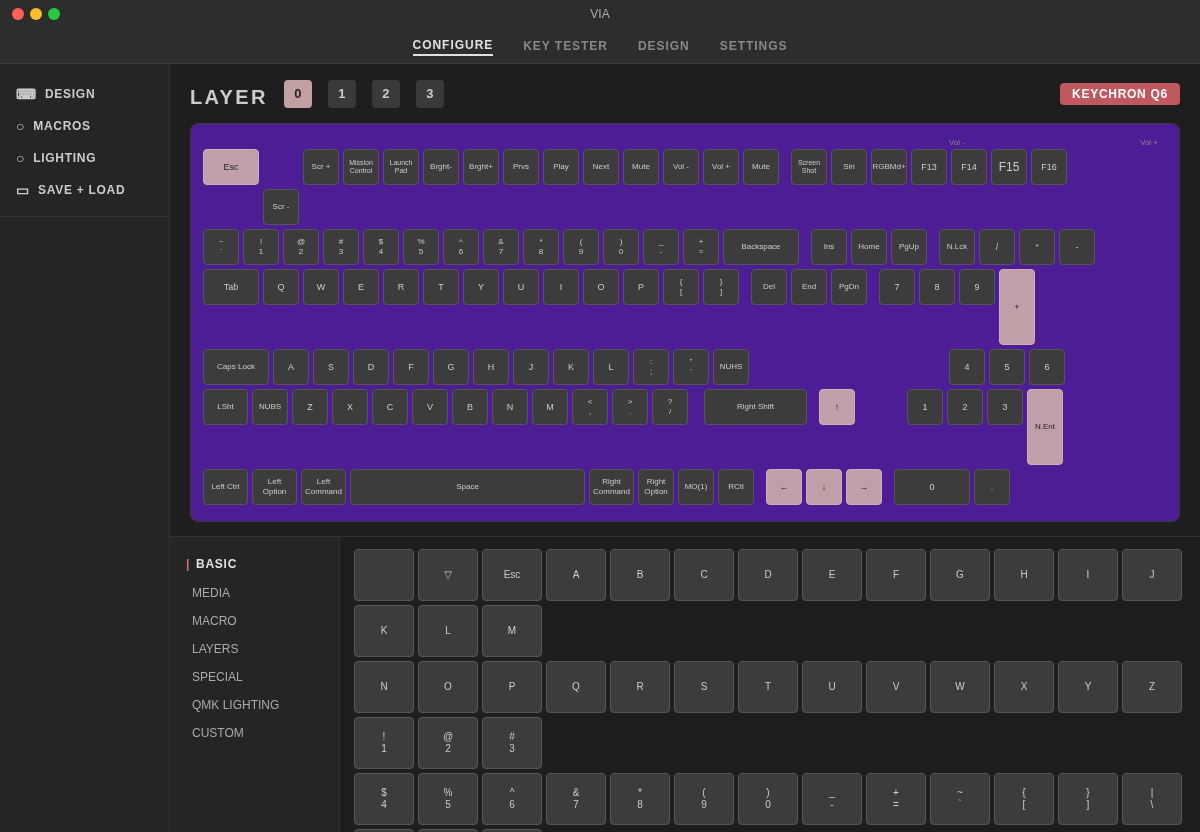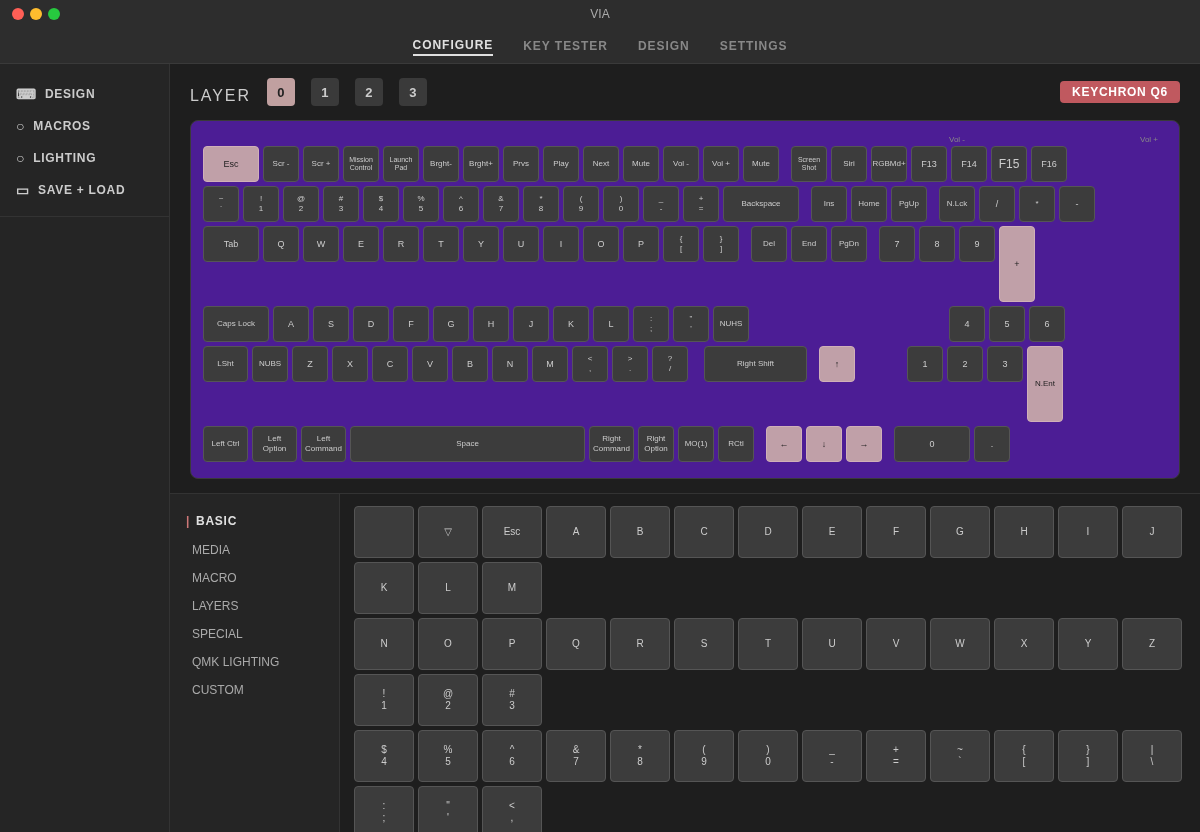--- a/index.html
+++ b/index.html
@@ -135,22 +135,22 @@
       padding: 14px 20px;
       flex-shrink: 0;
     }
     .layer-row {
       display: flex;
       align-items: center;
       gap: 16px;
       margin-bottom: 14px;
     }
     .layer-label {
-      font-size: 16px;
-      font-weight: 400;
+      font-size: 20px;
+      font-weight: 700;
       letter-spacing: 0.12em;
       color: #ccc;
       margin-top: 8px;
     }
     .layer-btn {
       width: 28px; height: 28px;
       border-radius: 4px;
       background: #3a3a3a;
       color: #ccc;
       font-size: 13px;
@@ -329,21 +329,21 @@
 
       <div class="keyboard-container">
 
         <div style="display:flex; justify-content:flex-end; margin-bottom:2px; gap:4px; padding-right:0px;">
           <span style="font-size:8px;color:#888;width:36px;text-align:center;margin-right:152px;">Vol -</span>
           <span style="font-size:8px;color:#888;width:36px;text-align:center;">Vol +</span>
         </div>
 
         <div class="kb-row">
           <div class="key k-1p5u" style="background:#c0a0a8;border-color:#d0b0b8;color:#222;">Esc</div>
-          <div class="key k-1u" style="font-size:8px;">Scr -</div>
+          <div class="key k-1u" style="font-size:8px;margin-top:40px;">Scr -</div>
           <div class="key k-1u" style="font-size:8px;">Scr +</div>
           <div class="key k-1u" style="font-size:7px;line-height:1.1;">Mission<br>Control</div>
           <div class="key k-1u" style="font-size:7px;line-height:1.1;">Launch<br>Pad</div>
           <div class="key k-1u" style="font-size:8px;">Brght-</div>
           <div class="key k-1u" style="font-size:8px;">Brght+</div>
           <div class="key k-1u" style="font-size:8px;">Prvs</div>
           <div class="key k-1u" style="font-size:8px;">Play</div>
           <div class="key k-1u" style="font-size:8px;">Next</div>
           <div class="key k-1u" style="font-size:8px;">Mute</div>
           <div class="key k-1u" style="font-size:8px;">Vol -</div>

